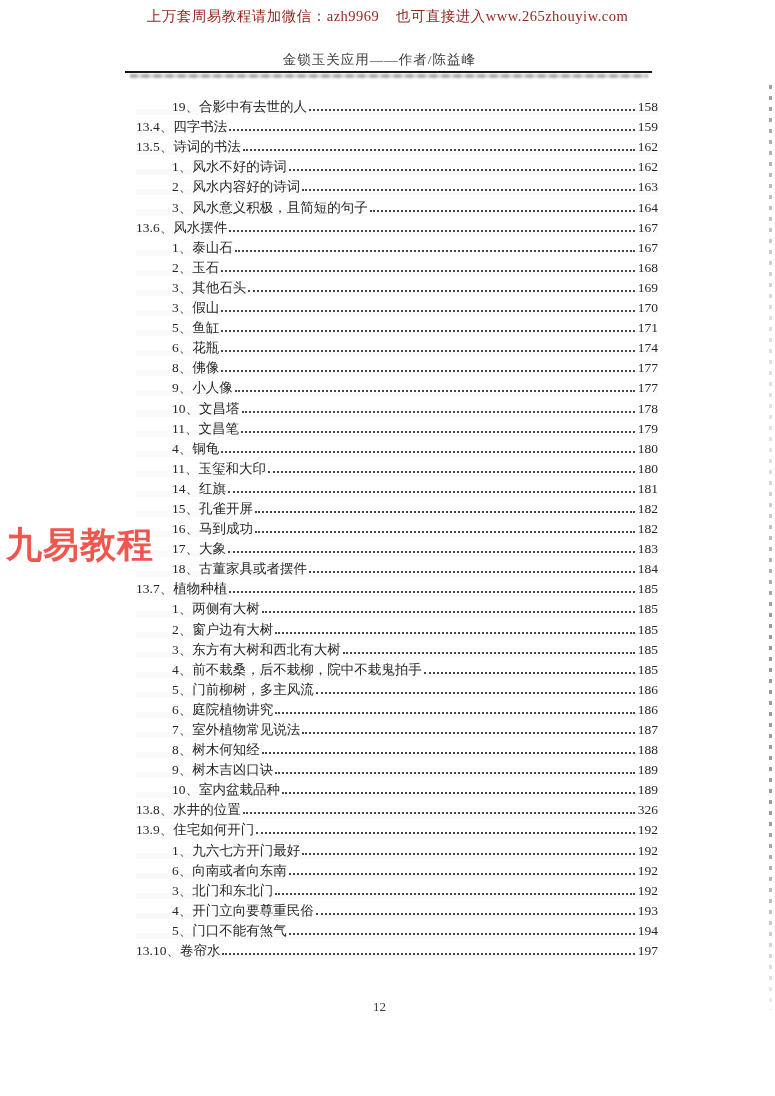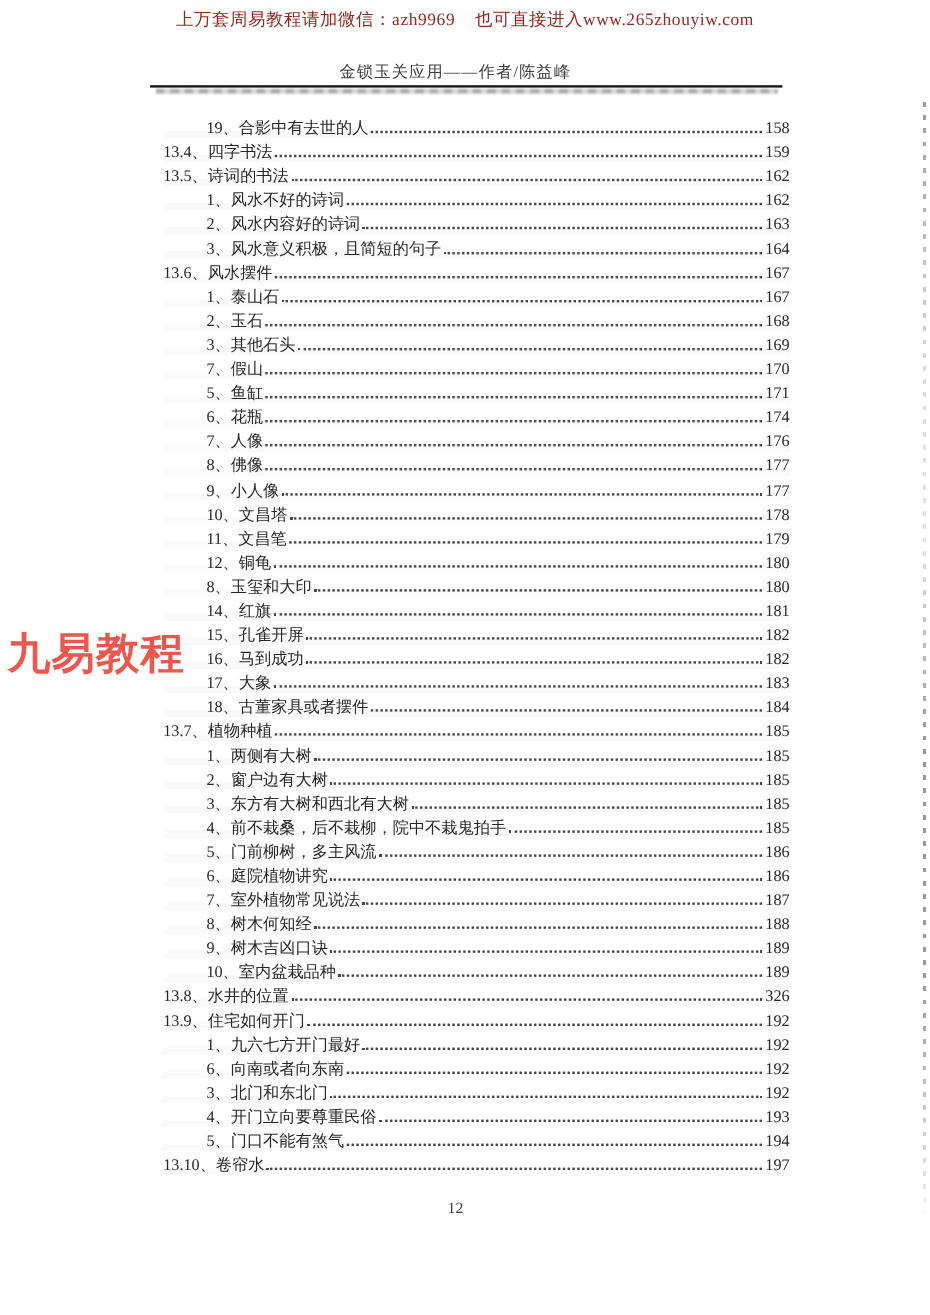--- a/index.html
+++ b/index.html
@@ -152,42 +152,37 @@
         <span class="t-page">168</span>
       </div>
 
       <div class="toc-row sub">
         <span class="t-label">3、其他石头</span>
         <span class="t-leader"></span>
         <span class="t-page">169</span>
       </div>
 
       <div class="toc-row sub">
-        <span class="t-label">7、假山</span>
+        <span class="t-label">3、假山</span>
         <span class="t-leader"></span>
         <span class="t-page">170</span>
       </div>
 
       <div class="toc-row sub">
         <span class="t-label">5、鱼缸</span>
         <span class="t-leader"></span>
         <span class="t-page">171</span>
       </div>
 
       <div class="toc-row sub">
         <span class="t-label">6、花瓶</span>
         <span class="t-leader"></span>
         <span class="t-page">174</span>
       </div>
 
-      <div class="toc-row sub">
-        <span class="t-label">7、人像</span>
-        <span class="t-leader"></span>
-        <span class="t-page">176</span>
-      </div>
 
       <div class="toc-row sub">
         <span class="t-label">8、佛像</span>
         <span class="t-leader"></span>
         <span class="t-page">177</span>
       </div>
 
       <div class="toc-row sub">
         <span class="t-label">9、小人像</span>
         <span class="t-leader"></span>
@@ -200,27 +195,27 @@
         <span class="t-page">178</span>
       </div>
 
       <div class="toc-row sub">
         <span class="t-label">11、文昌笔</span>
         <span class="t-leader"></span>
         <span class="t-page">179</span>
       </div>
 
       <div class="toc-row sub">
-        <span class="t-label">12、铜龟</span>
+        <span class="t-label">4、铜龟</span>
         <span class="t-leader"></span>
         <span class="t-page">180</span>
       </div>
 
       <div class="toc-row sub">
-        <span class="t-label">8、玉玺和大印</span>
+        <span class="t-label">11、玉玺和大印</span>
         <span class="t-leader"></span>
         <span class="t-page">180</span>
       </div>
 
       <div class="toc-row sub">
         <span class="t-label">14、红旗</span>
         <span class="t-leader"></span>
         <span class="t-page">181</span>
       </div>
 

